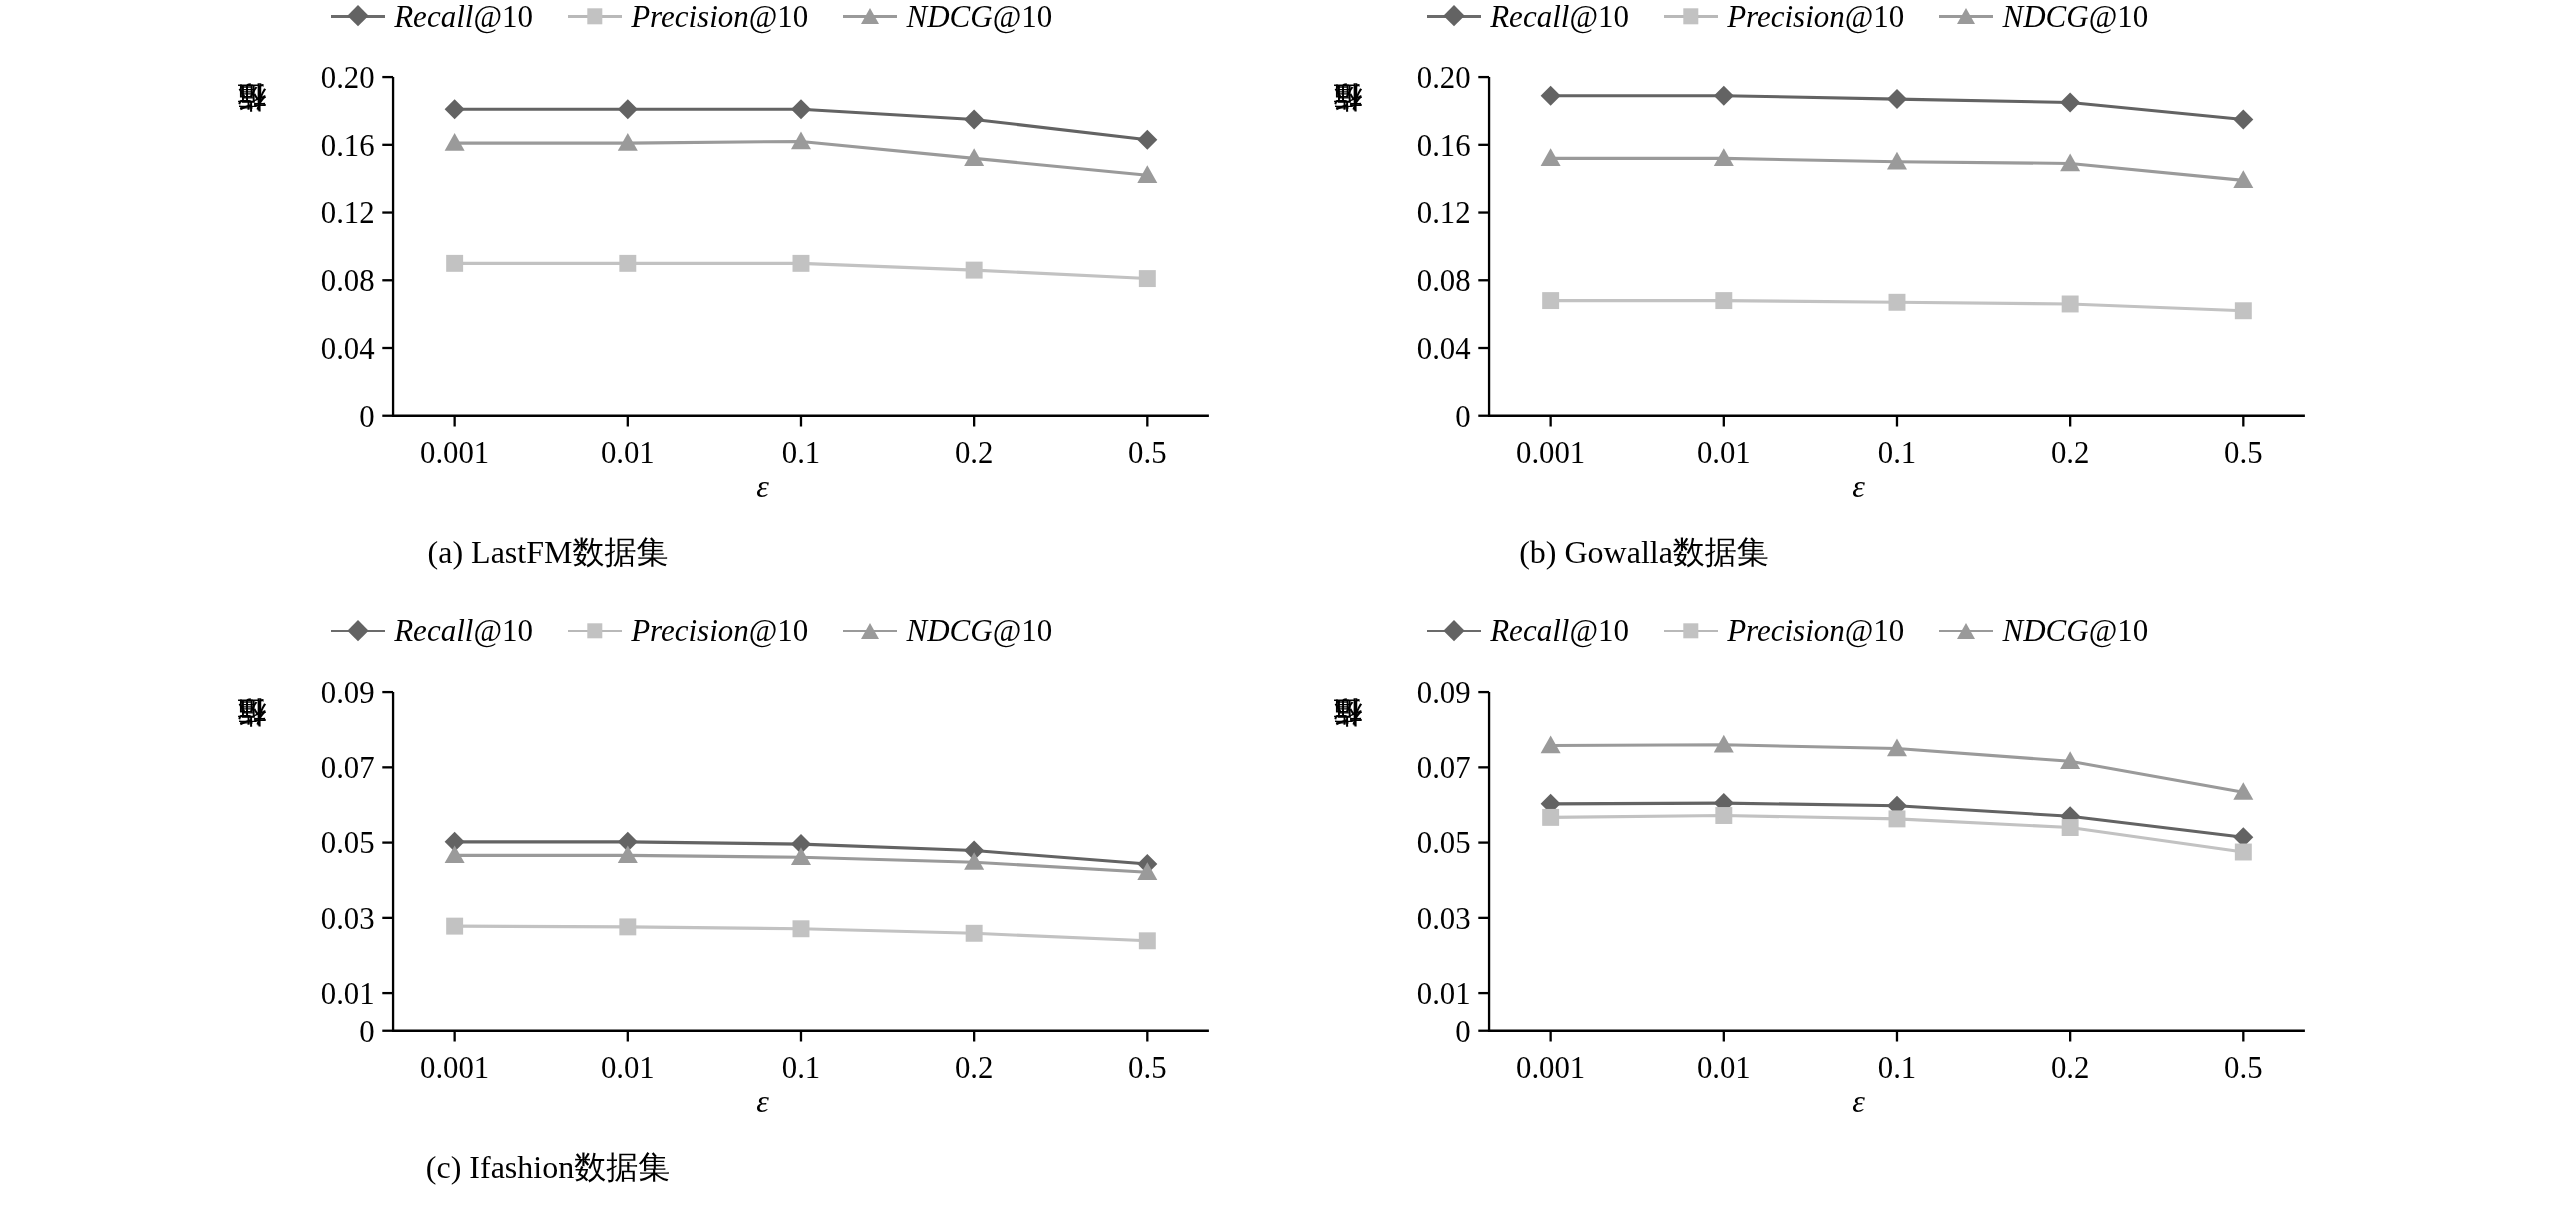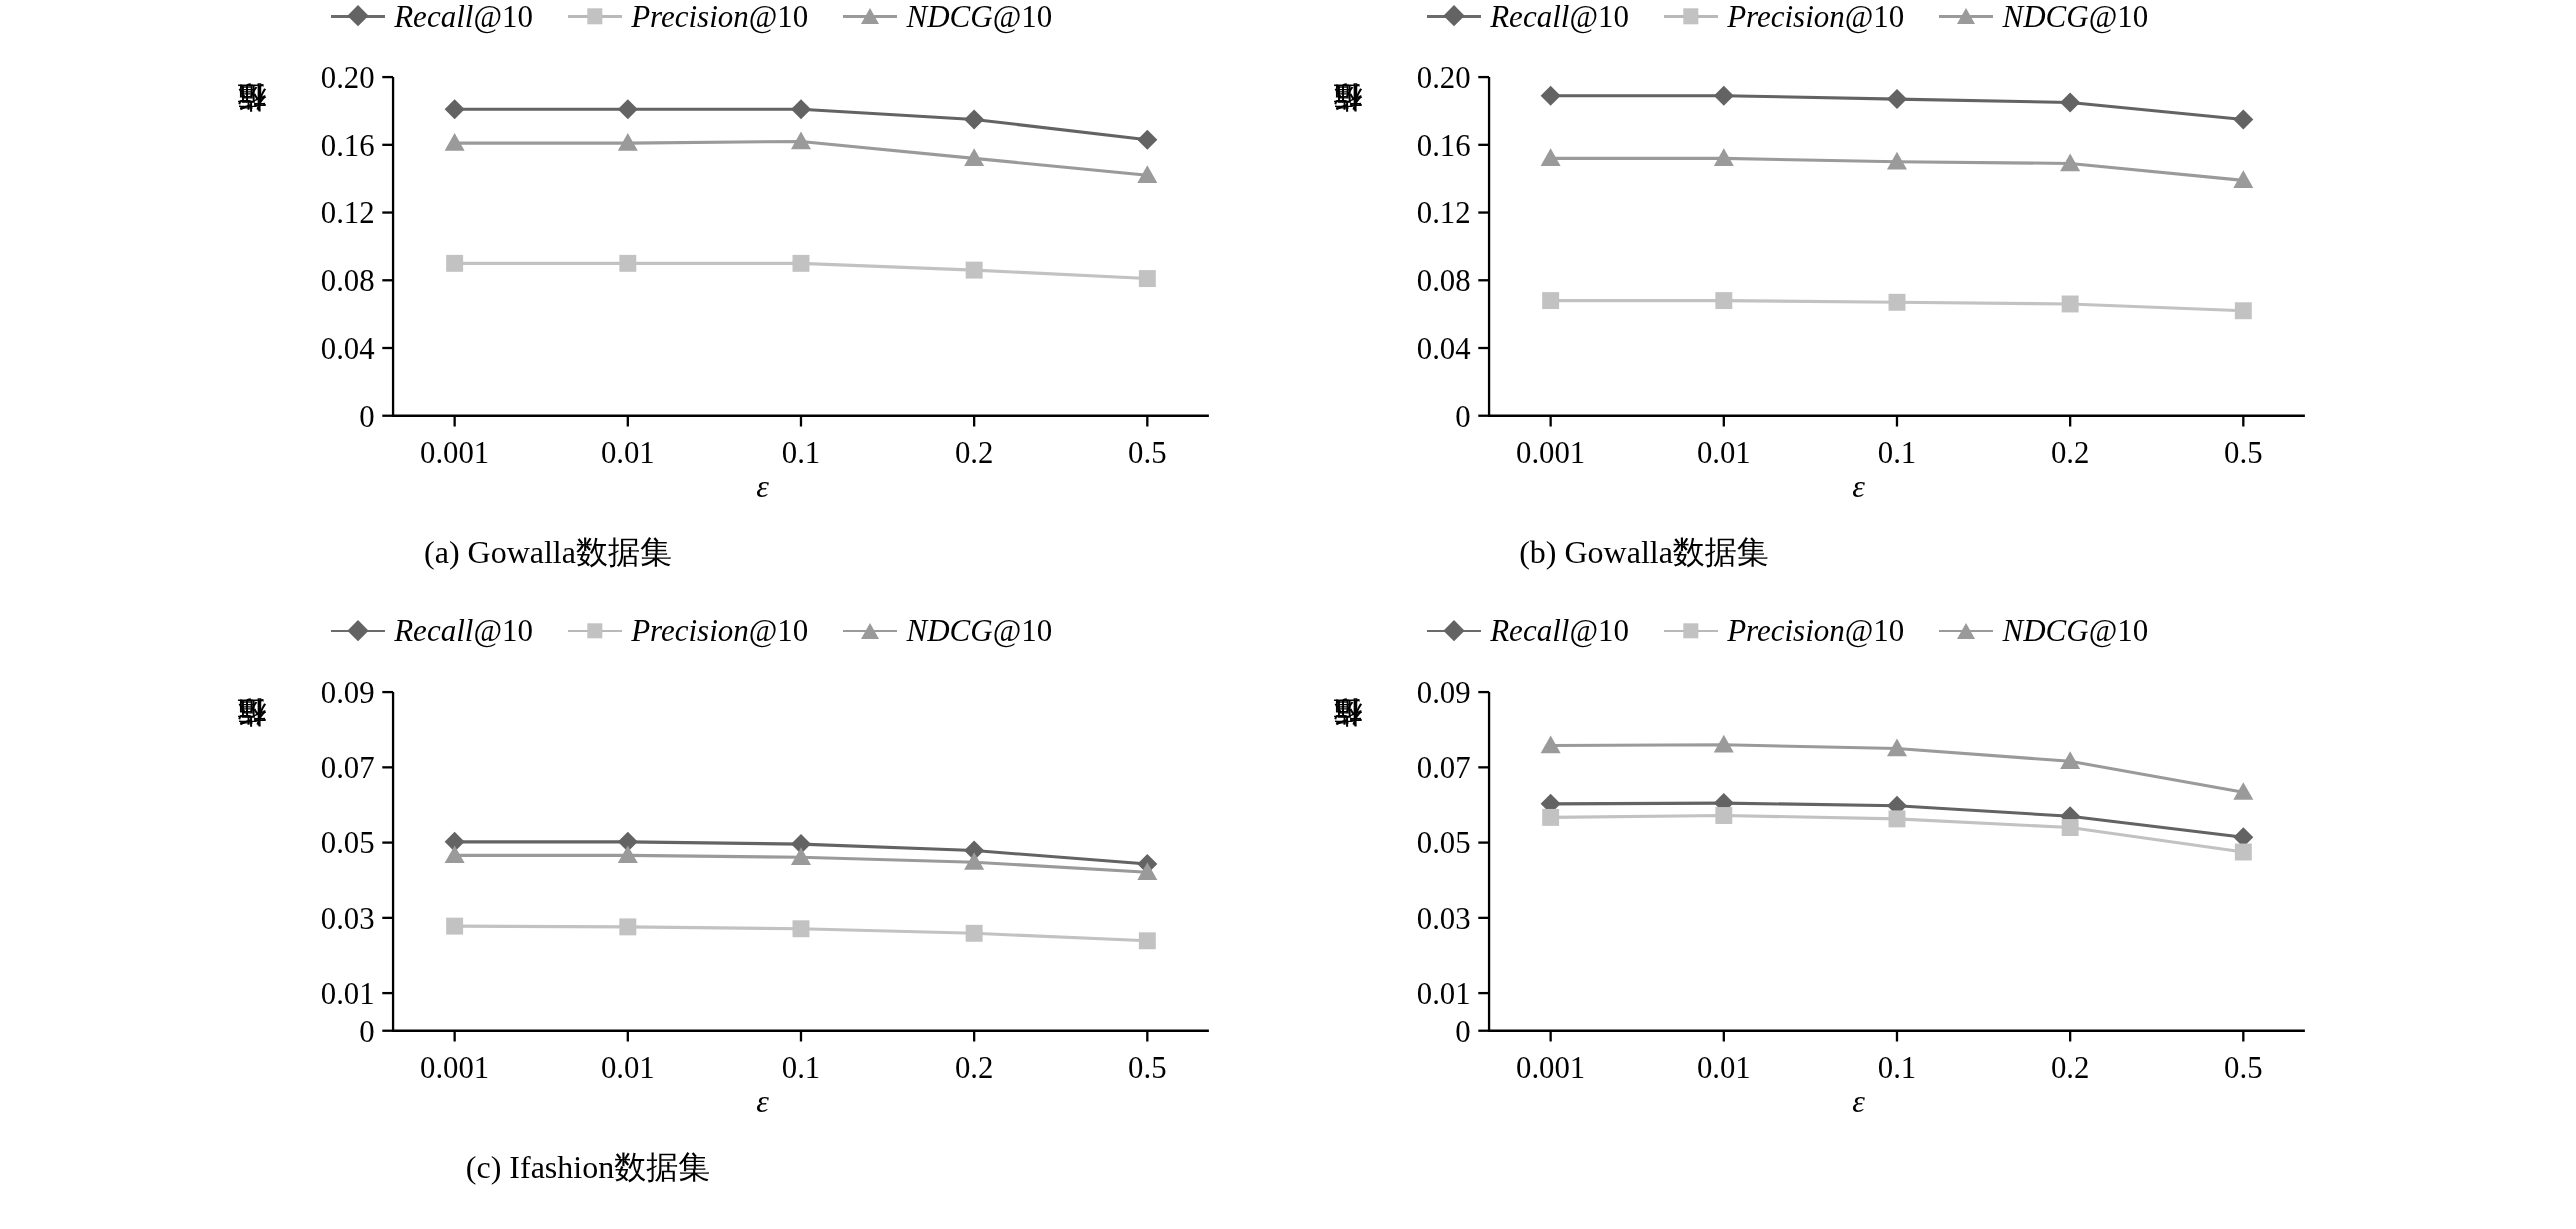--- a/index.html
+++ b/index.html
@@ -163,21 +163,21 @@
         <rect x="884" y="269.80000000000007" width="22" height="22" fill="#c2c2c2"></rect>
         <rect x="1109" y="280.8" width="22" height="22" fill="#c2c2c2"></rect>
         <polyline points="220,115.80000000000001 445,115.80000000000001 670,113.60000000000002 895,135.60000000000002 1120,157.60000000000008" fill="none" stroke="#9a9a9a" stroke-width="4"></polyline>
         <polygon points="220,102.80000000000001 233,125.80000000000001 207,125.80000000000001" fill="#9a9a9a"></polygon>
         <polygon points="445,102.80000000000001 458,125.80000000000001 432,125.80000000000001" fill="#9a9a9a"></polygon>
         <polygon points="670,100.60000000000002 683,123.60000000000002 657,123.60000000000002" fill="#9a9a9a"></polygon>
         <polygon points="895,122.60000000000002 908,145.60000000000002 882,145.60000000000002" fill="#9a9a9a"></polygon>
         <polygon points="1120,144.60000000000008 1133,167.60000000000008 1107,167.60000000000008" fill="#9a9a9a"></polygon>
       </svg>
       <div class="xlabel" style="left: 285px; top: 468px; width: 955px;">ε</div>
-      <div class="caption" style="top: 531px;">(a)  Gowalla数据集</div>
+      <div class="caption" style="top: 531px;">(a)  LastFM数据集</div>
     </div>
   <div class="panel">
       <div class="legend" style="left: 331px; top: -1.5px;">
         <div class="legend-item">
           <span class="legend-line ">
             <span class="legend-mk mk-diamond"></span>
           </span>
           <span class="legend-label"><span>Recall</span><span class="at">@10</span></span>
         </div>
         <div class="legend-item">
@@ -299,21 +299,21 @@
         <rect x="884" y="332.37777777777774" width="22" height="22" fill="#c2c2c2"></rect>
         <rect x="1109" y="342.15555555555557" width="22" height="22" fill="#c2c2c2"></rect>
         <polyline points="220,242.17777777777778 445,242.17777777777778 670,244.6222222222222 895,250.9777777777778 1120,264.1777777777778" fill="none" stroke="#9a9a9a" stroke-width="4"></polyline>
         <polygon points="220,229.17777777777778 233,252.17777777777778 207,252.17777777777778" fill="#9a9a9a"></polygon>
         <polygon points="445,229.17777777777778 458,252.17777777777778 432,252.17777777777778" fill="#9a9a9a"></polygon>
         <polygon points="670,231.6222222222222 683,254.6222222222222 657,254.6222222222222" fill="#9a9a9a"></polygon>
         <polygon points="895,237.9777777777778 908,260.97777777777776 882,260.97777777777776" fill="#9a9a9a"></polygon>
         <polygon points="1120,251.1777777777778 1133,274.1777777777778 1107,274.1777777777778" fill="#9a9a9a"></polygon>
       </svg>
       <div class="xlabel" style="left: 285px; top: 468px; width: 955px;">ε</div>
-      <div class="caption" style="top: 531px; padding-left: 40px;">(c)  Ifashion数据集</div>
+      <div class="caption" style="top: 531px;">(c)  Ifashion数据集</div>
     </div>
   <div class="panel">
       <div class="legend" style="left: 331px; top: -1.5px;">
         <div class="legend-item">
           <span class="legend-line ">
             <span class="legend-mk mk-diamond"></span>
           </span>
           <span class="legend-label"><span>Recall</span><span class="at">@10</span></span>
         </div>
         <div class="legend-item">

